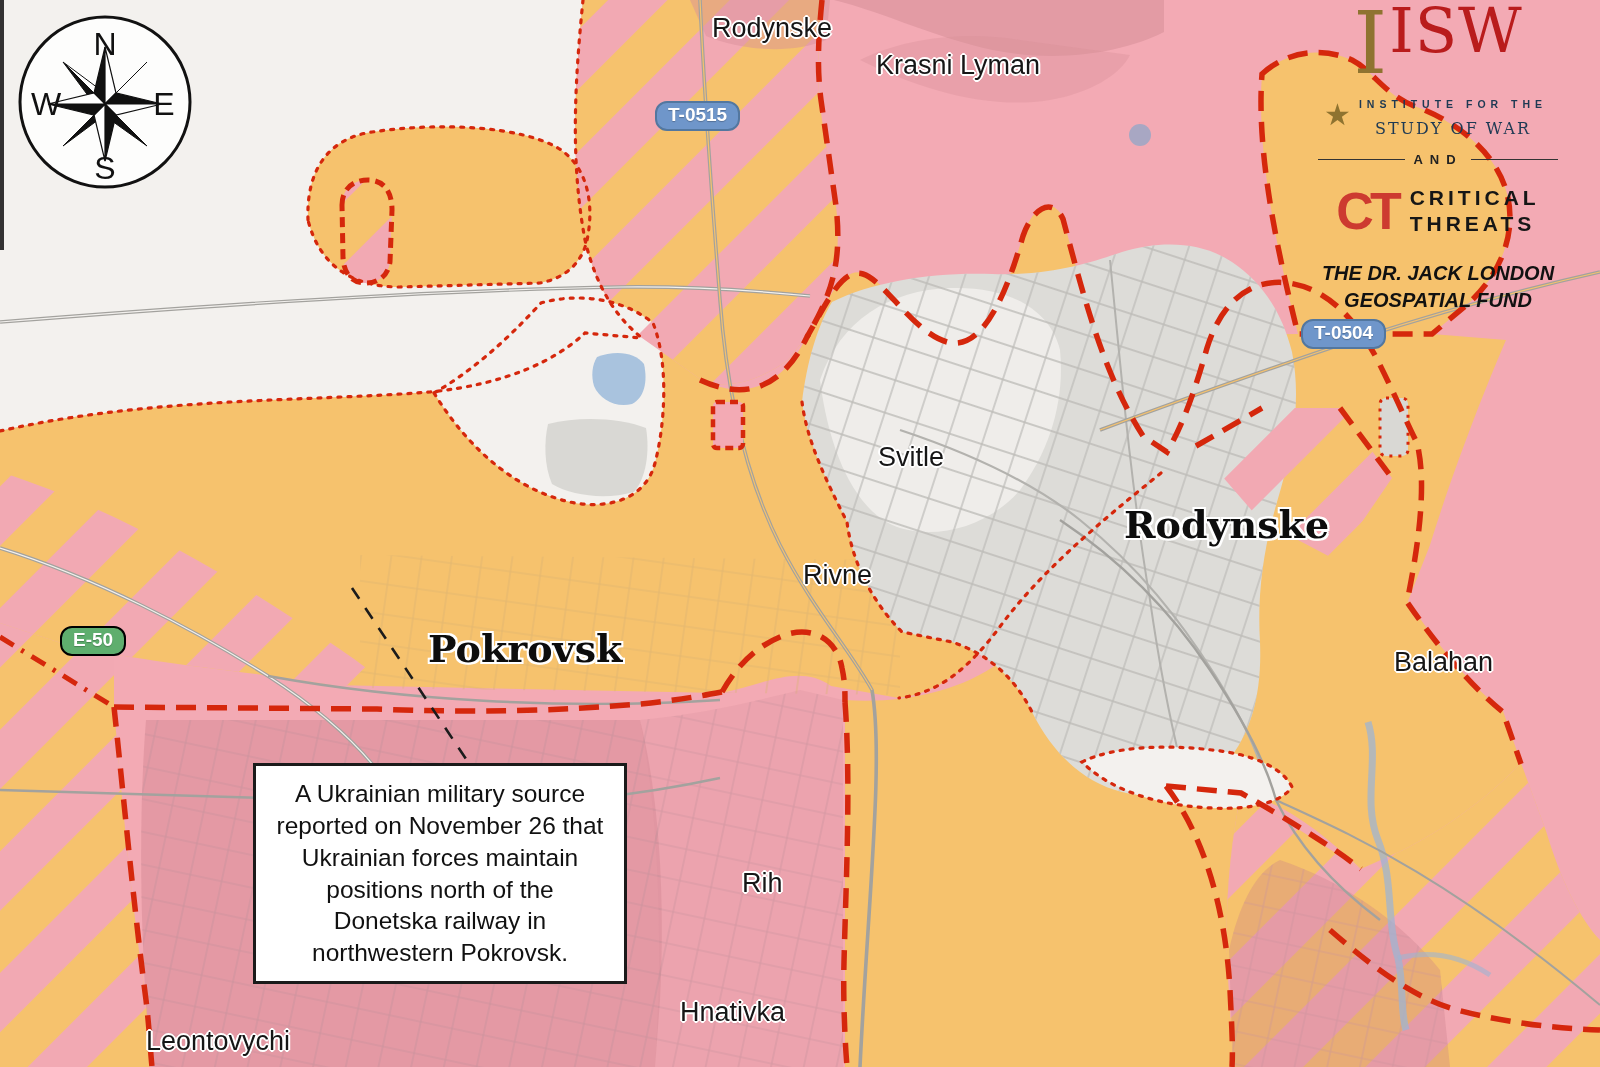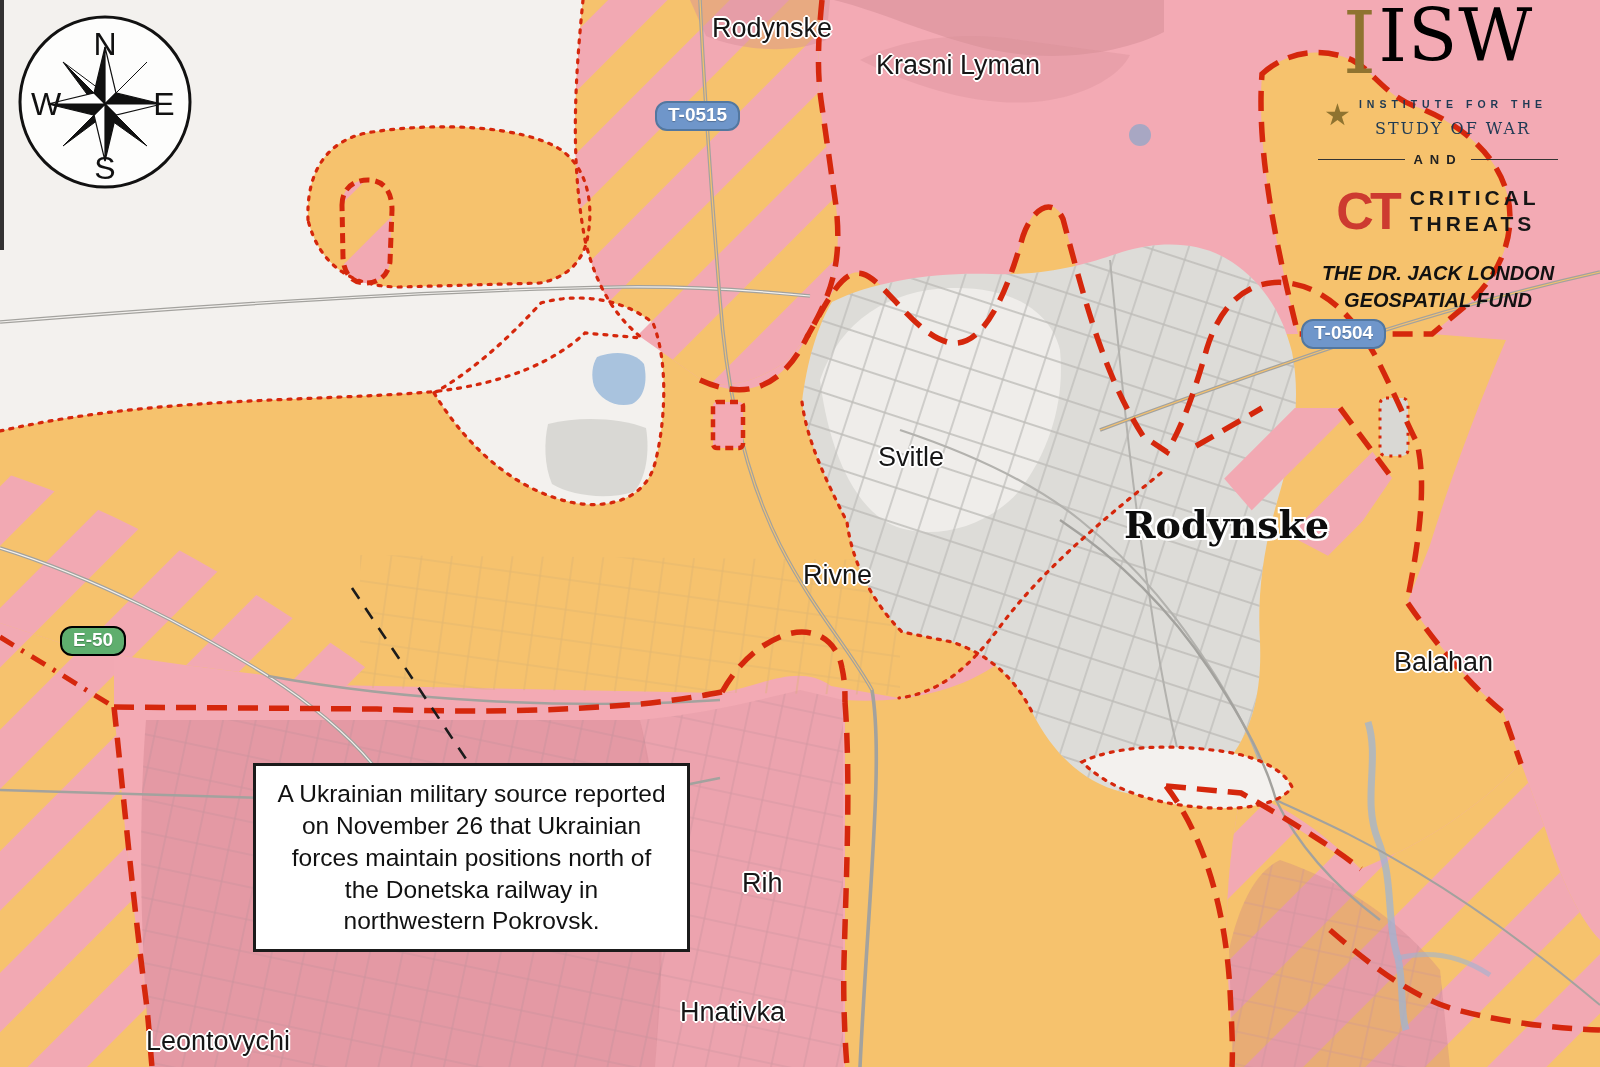--- a/index.html
+++ b/index.html
@@ -22,31 +22,31 @@
   }
   .badge{
     position:absolute;font-size:19px;font-weight:bold;color:#fff;
     padding:1px 11px 3px 11px;border-radius:12px;white-space:nowrap;
     text-shadow:0 1px 1px rgba(0,0,0,.25);
   }
   .badge.blue{background:#6f96ca;border:2px solid #53779f;}
   .badge.green{background:#5fae6e;border:2px solid #000000;}
   
   .anno-box{
-    position:absolute;left:253px;top:763px;width:437px;box-sizing:border-box;
+    position:absolute;left:253px;top:763px;width:374px;box-sizing:border-box;
     background:#fff;border:3px solid #1b1b1b;padding:12px 16px;
     font-size:24.5px;line-height:1.30;color:#111;text-align:center;
   }
   
   .compass{position:absolute;left:16px;top:13px;}
   
   .logo{position:absolute;left:1318px;top:0px;width:240px;color:#1b3a5c;}
   .logo-isw-row{display:flex;justify-content:center;align-items:flex-start;height:96px;}
   .logo-gold-i{font-family:"DejaVu Serif",serif;font-size:86px;line-height:1;color:#8f7330;margin-right:2px;}
-  .logo-isw{font-family:"DejaVu Serif",serif;font-size:72px;line-height:1;color:#000000;letter-spacing:1px;}
+  .logo-isw{font-family:"DejaVu Serif",serif;font-size:62px;line-height:1;color:#b91c1c;letter-spacing:1px;}
   .logo-inst-block{position:relative;margin-top:2px;padding-left:30px;text-align:center;}
   .logo-star{position:absolute;left:6px;top:2px;font-size:30px;color:#8f7330;line-height:1;}
   .logo-institute{font-size:10.5px;font-weight:bold;letter-spacing:5px;color:#1d3953;white-space:nowrap;}
   .logo-study{font-family:"DejaVu Serif",serif;font-size:16px;letter-spacing:2px;color:#1d3953;white-space:nowrap;margin-top:9px;}
   .logo-and-row{display:flex;align-items:center;gap:8px;margin:14px 0 18px 0;}
   .logo-and-row .rule{flex:1;height:1px;background:#333;}
   .logo-and{font-size:13px;letter-spacing:7px;color:#222;font-weight:bold;}
   .logo-ct-row{display:flex;justify-content:center;align-items:center;gap:12px;}
   .logo-ct{font-size:52px;font-weight:bold;color:#cd3a30;letter-spacing:-4px;line-height:.9;}
   .logo-ct-text{text-align:left;font-weight:bold;color:#161616;font-size:21px;letter-spacing:4px;line-height:1.25;}
@@ -266,20 +266,21 @@
 
   <span class="town-label" style="left:712px;top:13px">Rodynske</span>
   <span class="town-label" style="left:876px;top:50px">Krasni Lyman</span>
   <span class="town-label" style="left:878px;top:442px">Svitle</span>
   <span class="town-label" style="left:803px;top:560px">Rivne</span>
   <span class="town-label" style="left:1394px;top:647px">Balahan</span>
   <span class="town-label" style="left:742px;top:868px">Rih</span>
   <span class="town-label" style="left:680px;top:997px">Hnativka</span>
   <span class="town-label" style="left:146px;top:1026px">Leontovychi</span>
 
+  <span class="city-label" style="left:428px;top:626px">Pokrovsk</span>
   <span class="city-label" style="left:1124px;top:502px">Rodynske</span>
 
   <span class="badge blue" style="left:655px;top:101px">T-0515</span>
   <span class="badge blue" style="left:1301px;top:319px">T-0504</span>
   <span class="badge green" style="left:60px;top:626px">E-50</span>
 
   <div class="anno-box">
     <span>A Ukrainian military source reported on November 26 that Ukrainian forces maintain positions north of the Donetska railway in northwestern Pokrovsk.</span>
   </div>
 

